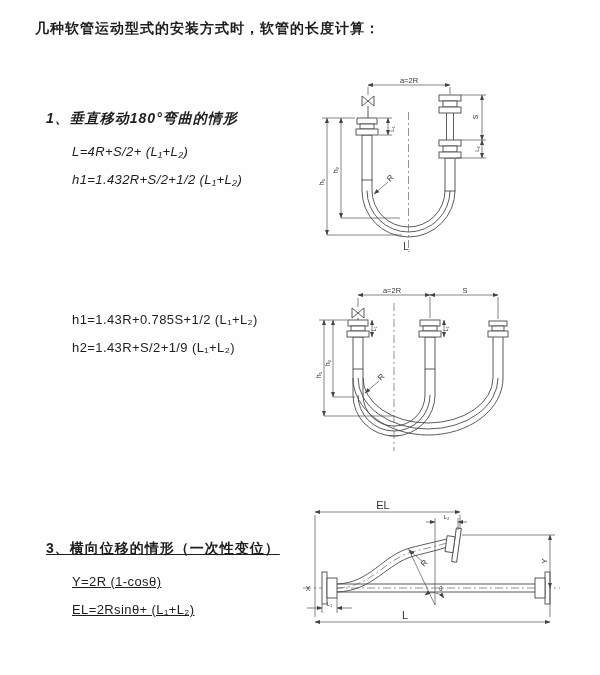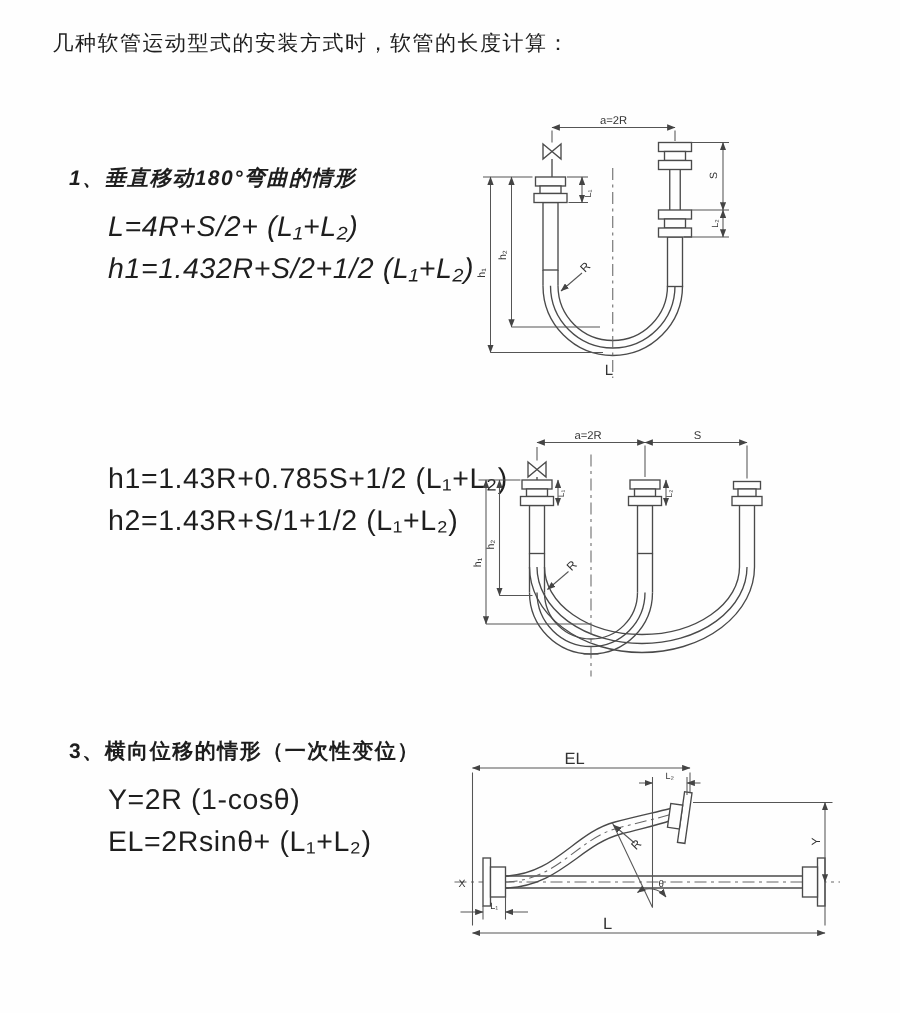--- a/index.html
+++ b/index.html
@@ -1,26 +1,26 @@
 <!DOCTYPE html>
 <html><head>
 <meta charset="utf-8">
 <style>
   html,body{margin:0;padding:0;}
   body{
     width:600px;height:675px;position:relative;background:#fefefe;
     font-family:"Liberation Sans","DejaVu Sans",sans-serif;color:#1e1e1e;overflow:hidden;
   }
   .page-title{
-    position:absolute;left:35px;top:20px;font-size:14px;font-weight:normal;letter-spacing:1px;white-space:nowrap;
+    position:absolute;left:35px;top:20px;font-size:14px;font-weight:bold;letter-spacing:1px;white-space:nowrap;
   }
   .section{position:absolute;left:46px;}
-  .sec1{top:110px;font-style:italic;} .sec2{top:306px;} .sec3{top:492px;}
+  .sec1{top:110px;font-style:italic;} .sec2{top:306px;} .sec3{top:540px;text-decoration:underline;}
   .sec-heading{font-size:14px;font-weight:bold;letter-spacing:1px;margin:0 0 10px 0;white-space:nowrap;}
-  .formula{font-size:19px;letter-spacing:.4px;margin:0 0 0 26px;height:28px;line-height:28px;white-space:nowrap;}
+  .formula{font-size:13px;letter-spacing:.4px;margin:0 0 0 26px;height:28px;line-height:28px;white-space:nowrap;}
   svg{position:absolute;}
   #svg-d1{left:300px;top:70px;}
   #svg-d2{left:295px;top:283px;}
   #svg-d3{left:295px;top:500px;}
   svg text{fill:#333;font-family:"Liberation Sans","DejaVu Sans",sans-serif;}
   .ln{stroke:#4a4a4a;stroke-width:.9;fill:none;}
   .dim{stroke:#555;stroke-width:.7;fill:none;}
   .cl{stroke:#666;stroke-width:.7;fill:none;stroke-dasharray:8 3 2 3;}
   .fit{stroke:#4a4a4a;stroke-width:.9;fill:#fefefe;}
 </style>
@@ -30,21 +30,21 @@
 <div class="page-title">几种软管运动型式的安装方式时，软管的长度计算：</div>
 
 <div class="section sec1">
   <p class="sec-heading">1、垂直移动180°弯曲的情形</p>
   <p class="formula">L=4R+S/2+ (L₁+L₂)</p>
   <p class="formula">h1=1.432R+S/2+1/2 (L₁+L₂)</p>
 </div>
 
 <div class="section sec2">
   <p class="formula">h1=1.43R+0.785S+1/2 (L₁+L₂)</p>
-  <p class="formula">h2=1.43R+S/1+1/2 (L₁+L₂)</p>
+  <p class="formula">h2=1.43R+S/2+1/9 (L₁+L₂)</p>
 </div>
 
 <div class="section sec3">
   <p class="sec-heading">3、横向位移的情形（一次性变位）</p>
   <p class="formula">Y=2R (1-cosθ)</p>
   <p class="formula">EL=2Rsinθ+ (L₁+L₂)</p>
 </div>
 
 <svg id="svg-d1" width="230" height="190" viewBox="0 0 230 190">
   <defs>

